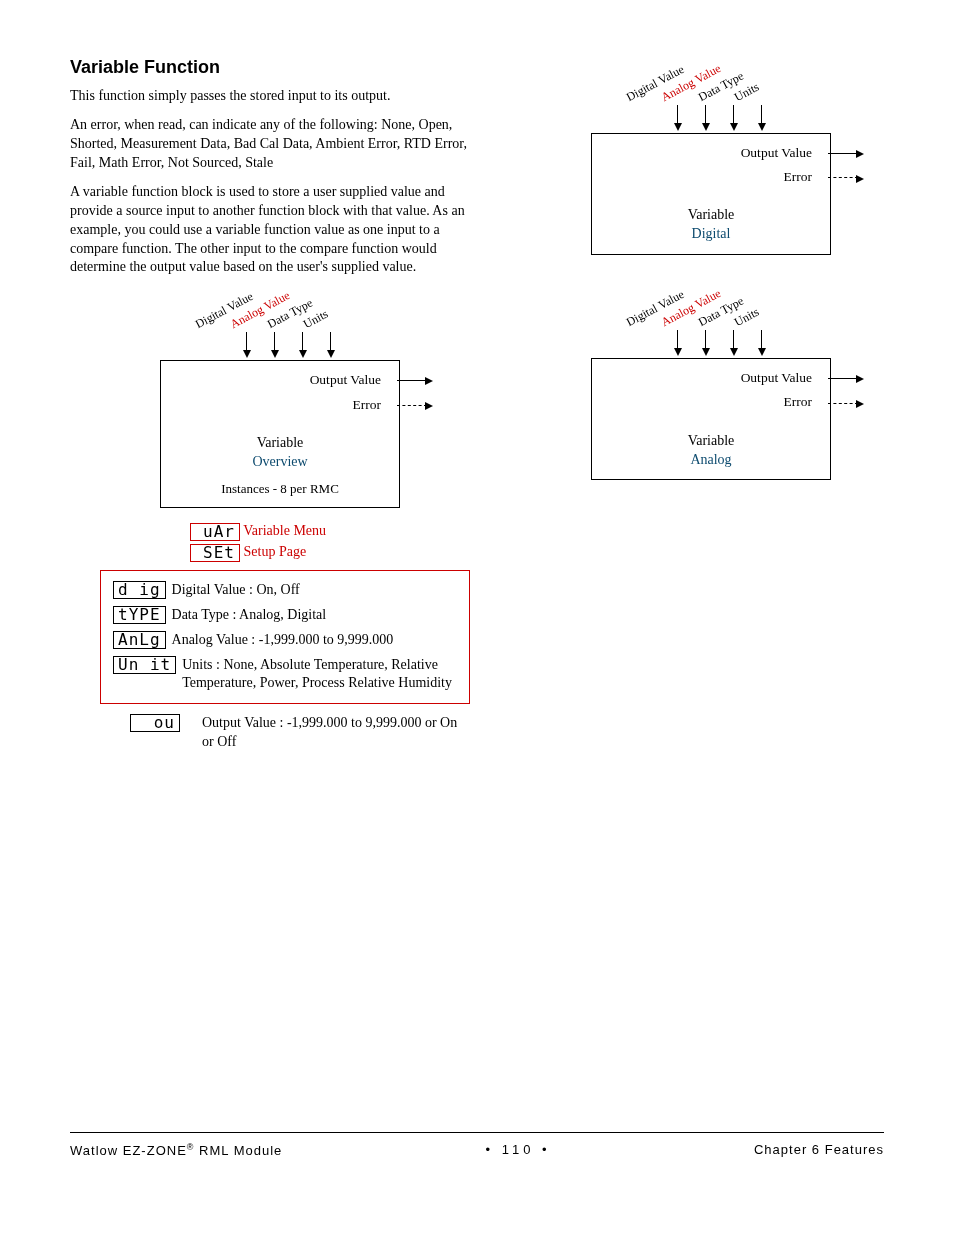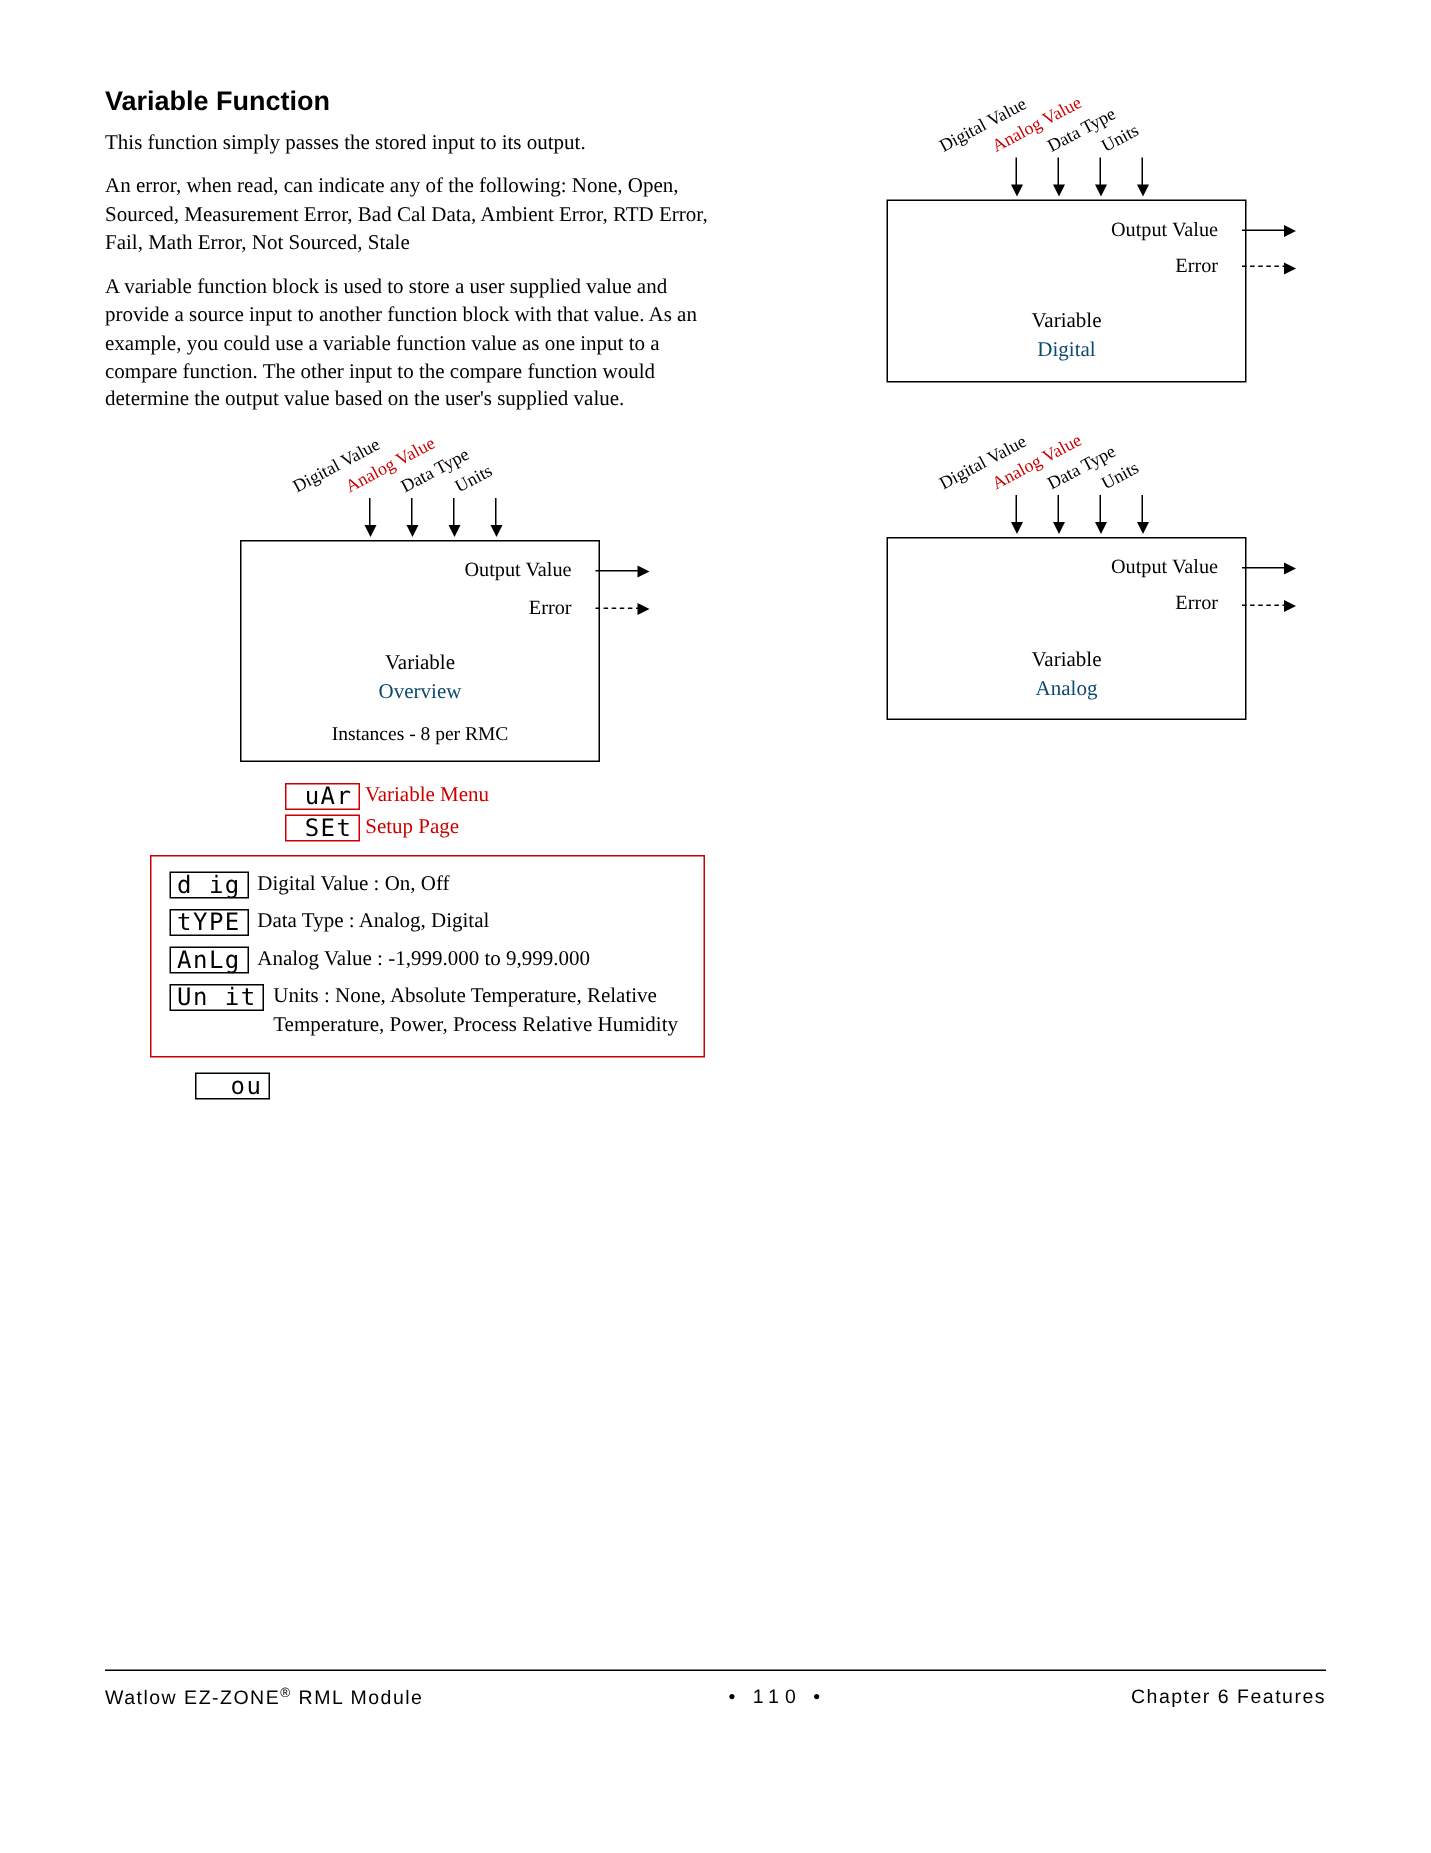--- a/index.html
+++ b/index.html
@@ -174,21 +174,21 @@
   .footer .mid { letter-spacing:4px;}
   sup{font-size:9px;}
 </style>
 </head>
 <body>
 
 <div class="columns">
   <div class="col-left">
     <h2 class="section-title">Variable Function</h2>
     <p>This function simply passes the stored input to its output.</p>
-    <p>An error, when read, can indicate any of the following: None, Open, Sourced, Measurement Error, Bad Cal Data, Ambient Error, RTD Error, Fail, Math Error, Not Sourced, Stale</p>
+    <p>An error, when read, can indicate any of the following: None, Open, Shorted, Measurement Data, Bad Cal Data, Ambient Error, RTD Error, Fail, Math Error, Not Sourced, Stale</p>
     <p>A variable function block is used to store a user supplied value and provide a source input to another function block with that value. As an example, you could use a variable function value as one input to a compare function. The other input to the compare function would determine the output value based on the user's supplied value.</p>
 
     <div class="diagram" style="margin:10px auto 0 auto;">
       <div class="inp-labels">
         <span class="inp-label" style="left:40px; bottom:0;">Digital Value</span>
         <span class="inp-label red" style="left:75px; bottom:0;">Analog Value</span>
         <span class="inp-label" style="left:112px; bottom:0;">Data Type</span>
         <span class="inp-label" style="left:148px; bottom:0;">Units</span>
       </div>
       <div class="inp-arrows">
@@ -233,20 +233,21 @@
           <span class="txt">Analog Value : -1,999.000 to 9,999.000</span>
         </div>
       <div class="param-row" style="margin-bottom:0;">
           <span class="led">Un it</span>
           <span class="txt">Units : None, Absolute Temperature, Relative Temperature, Power, Process Relative Humidity</span>
         </div>
     </div>
 
     <div class="out-param">
       <span class="led">ou</span>
+      <span>Output Value : -1,999.000 to 9,999.000 or On or Off</span>
     </div>
   </div>
 
   <div class="col-right">
 
     <div class="diagram">
       <div class="inp-labels">
         <span class="inp-label" style="left:40px; bottom:0;">Digital Value</span>
         <span class="inp-label red" style="left:75px; bottom:0;">Analog Value</span>
         <span class="inp-label" style="left:112px; bottom:0;">Data Type</span>

